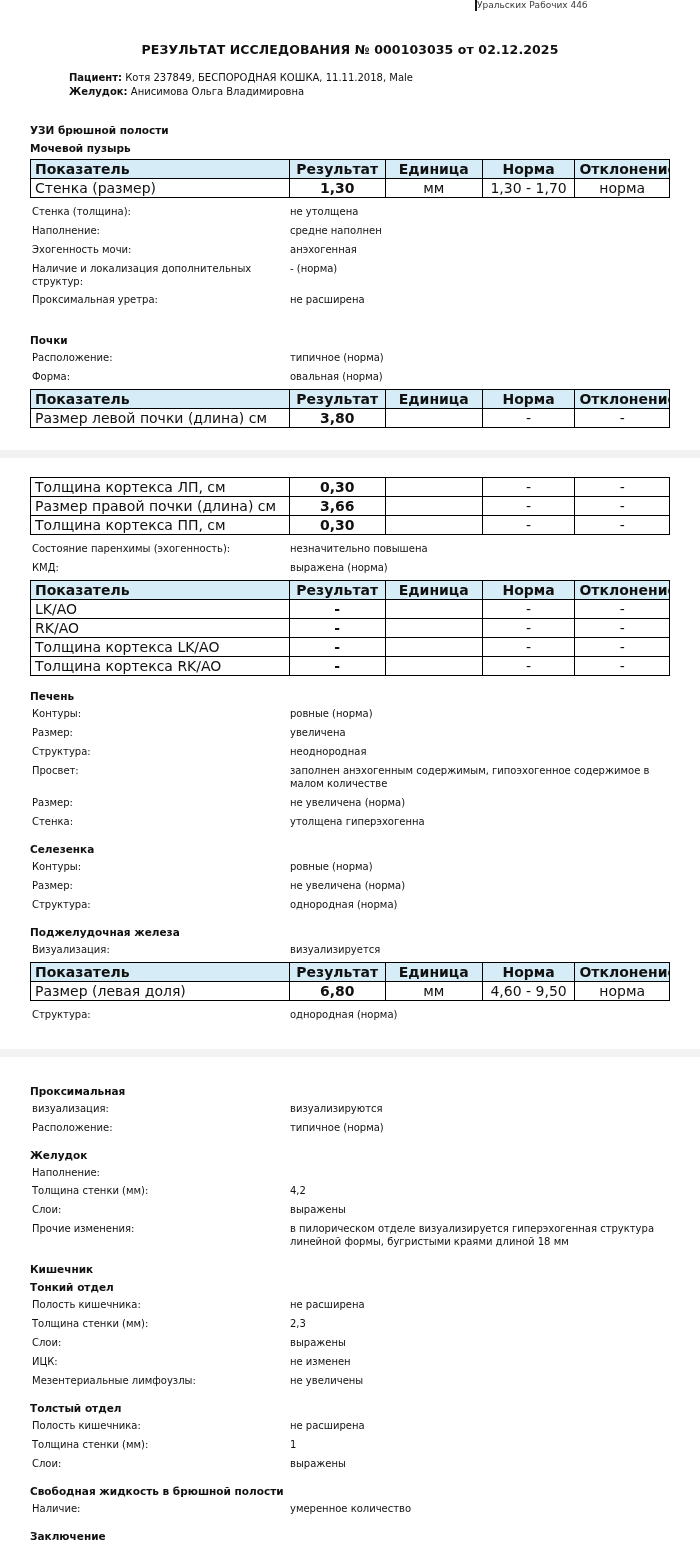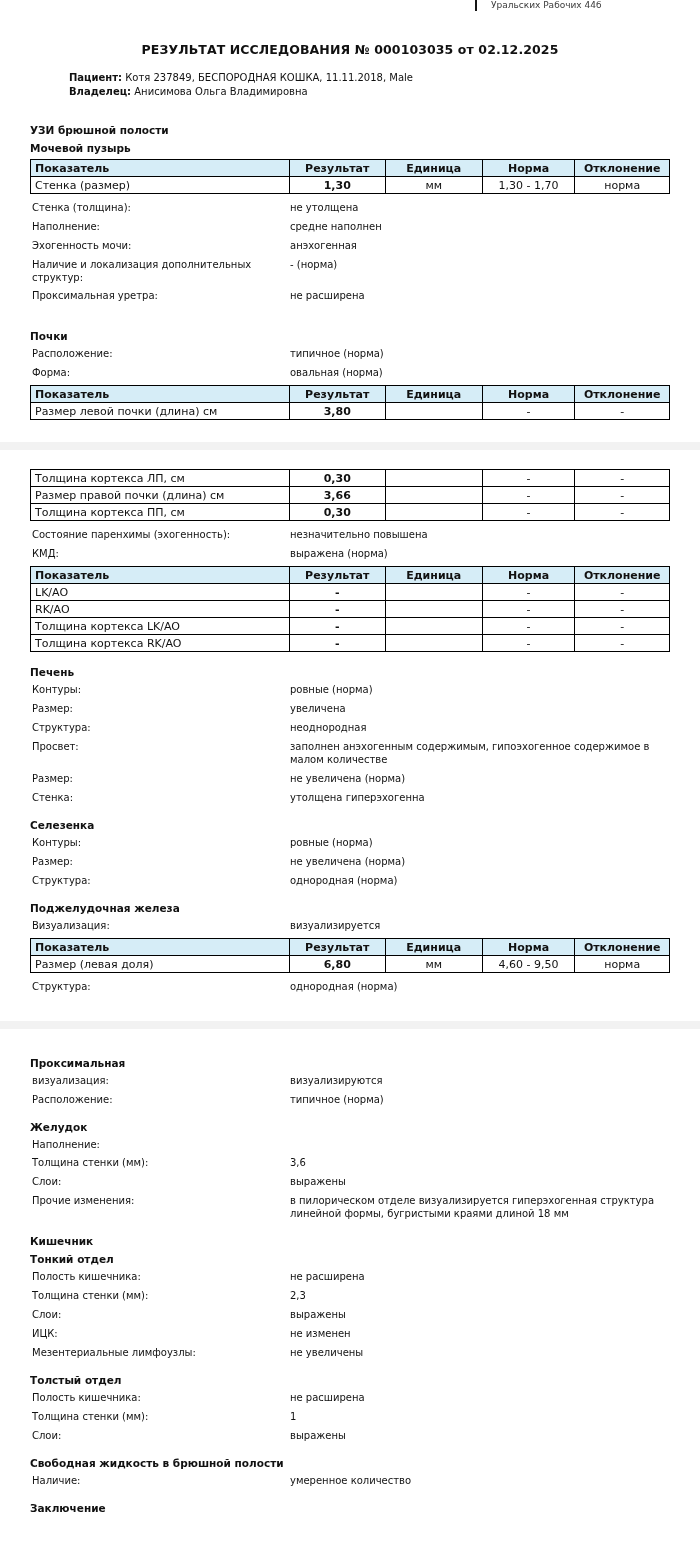--- a/index.html
+++ b/index.html
@@ -1,30 +1,30 @@
 <!DOCTYPE html>
 <html lang="ru"><head>
 <meta charset="utf-8">
 <style>
   html,body{margin:0;padding:0;background:#fff;}
   body{font-family:"DejaVu Sans","Liberation Sans",sans-serif;color:#111;}
   .page{position:relative;width:700px;height:1563px;overflow:hidden;background:#fff;box-sizing:border-box;}
-  .top-frag{position:absolute;top:0;left:475px;display:flex;align-items:flex-start;gap:14px;font-size:9px;color:#3a3a3a;}
+  .top-frag{position:absolute;top:0;left:475px;display:flex;align-items:flex-start;font-size:9px;color:#3a3a3a;}
   .vbar{width:2px;height:11px;background:#151515;}
   .title{margin-top:42px;text-align:center;font-weight:bold;font-size:12.5px;letter-spacing:.1px;}
   .meta{margin:14px 30px 0;font-size:10px;line-height:13.5px;}
   .meta b{font-weight:bold;margin-left:39px;}
   .report{margin:0 30px;padding-top:24px;font-size:10px;}
   .heading{font-weight:bold;font-size:10.5px;line-height:14px;margin-top:13px;margin-bottom:4px;}
   .heading.tight{margin-top:1px;}
   .kv{display:flex;margin-bottom:5px;font-size:10px;line-height:13px;}
   .kv .k{flex:0 0 260px;width:260px;padding-left:2px;box-sizing:border-box;padding-right:14px;}
   .kv .v{flex:1;}
   .kv .v div{margin:0 0 1px;}
-  table.res{width:100%;border-collapse:collapse;margin:4px 0 7px;font-size:11px;table-layout:fixed;}
+  table.res{width:100%;border-collapse:collapse;margin:4px 0 7px;font-size:14px;table-layout:fixed;}
   .res th,.res td{border:1px solid #000;padding:1px 4px;height:14px;overflow:hidden;white-space:nowrap;}
   .res th{background:#d6edf7;font-weight:bold;text-align:center;}
   .res th:first-child{text-align:left;}
   .res td{text-align:center;}
   .res td:first-child{text-align:left;}
   .res td.result{font-weight:bold;}
   .band{height:8px;background:#f2f2f2;margin:0 -30px;}
 </style>
 </head>
 <body>
@@ -36,21 +36,21 @@
   </div>
 
   <div class="title">РЕЗУЛЬТАТ ИССЛЕДОВАНИЯ № 000103035 от 02.12.2025</div>
 
   <div class="meta">
     <div>
       <b>Пациент:</b>
       <span>Котя 237849, БЕСПОРОДНАЯ КОШКА, 11.11.2018, Male</span>
     </div>
     <div>
-      <b>Владелец:</b>
+      <b>Желудок:</b>
       <span>Анисимова Ольга Владимировна</span>
     </div>
   </div>
 
   <div class="report">
       <div class="heading tight">УЗИ брюшной полости</div>
       <div class="heading tight">Мочевой пузырь</div>
       <table class="res">
         <colgroup>
           <col style="width: 40.5%;">
@@ -356,21 +356,21 @@
           <div>типичное (норма)</div>
         </div>
       </div>
       <div class="heading">Желудок</div>
       <div class="kv">
         <div class="k">Наполнение:</div>
       </div>
       <div class="kv">
         <div class="k">Толщина стенки (мм):</div>
         <div class="v">
-          <div>3,6</div>
+          <div>4,2</div>
         </div>
       </div>
       <div class="kv">
         <div class="k">Слои:</div>
         <div class="v">
           <div>выражены</div>
         </div>
       </div>
       <div class="kv">
         <div class="k">Прочие изменения:</div>

